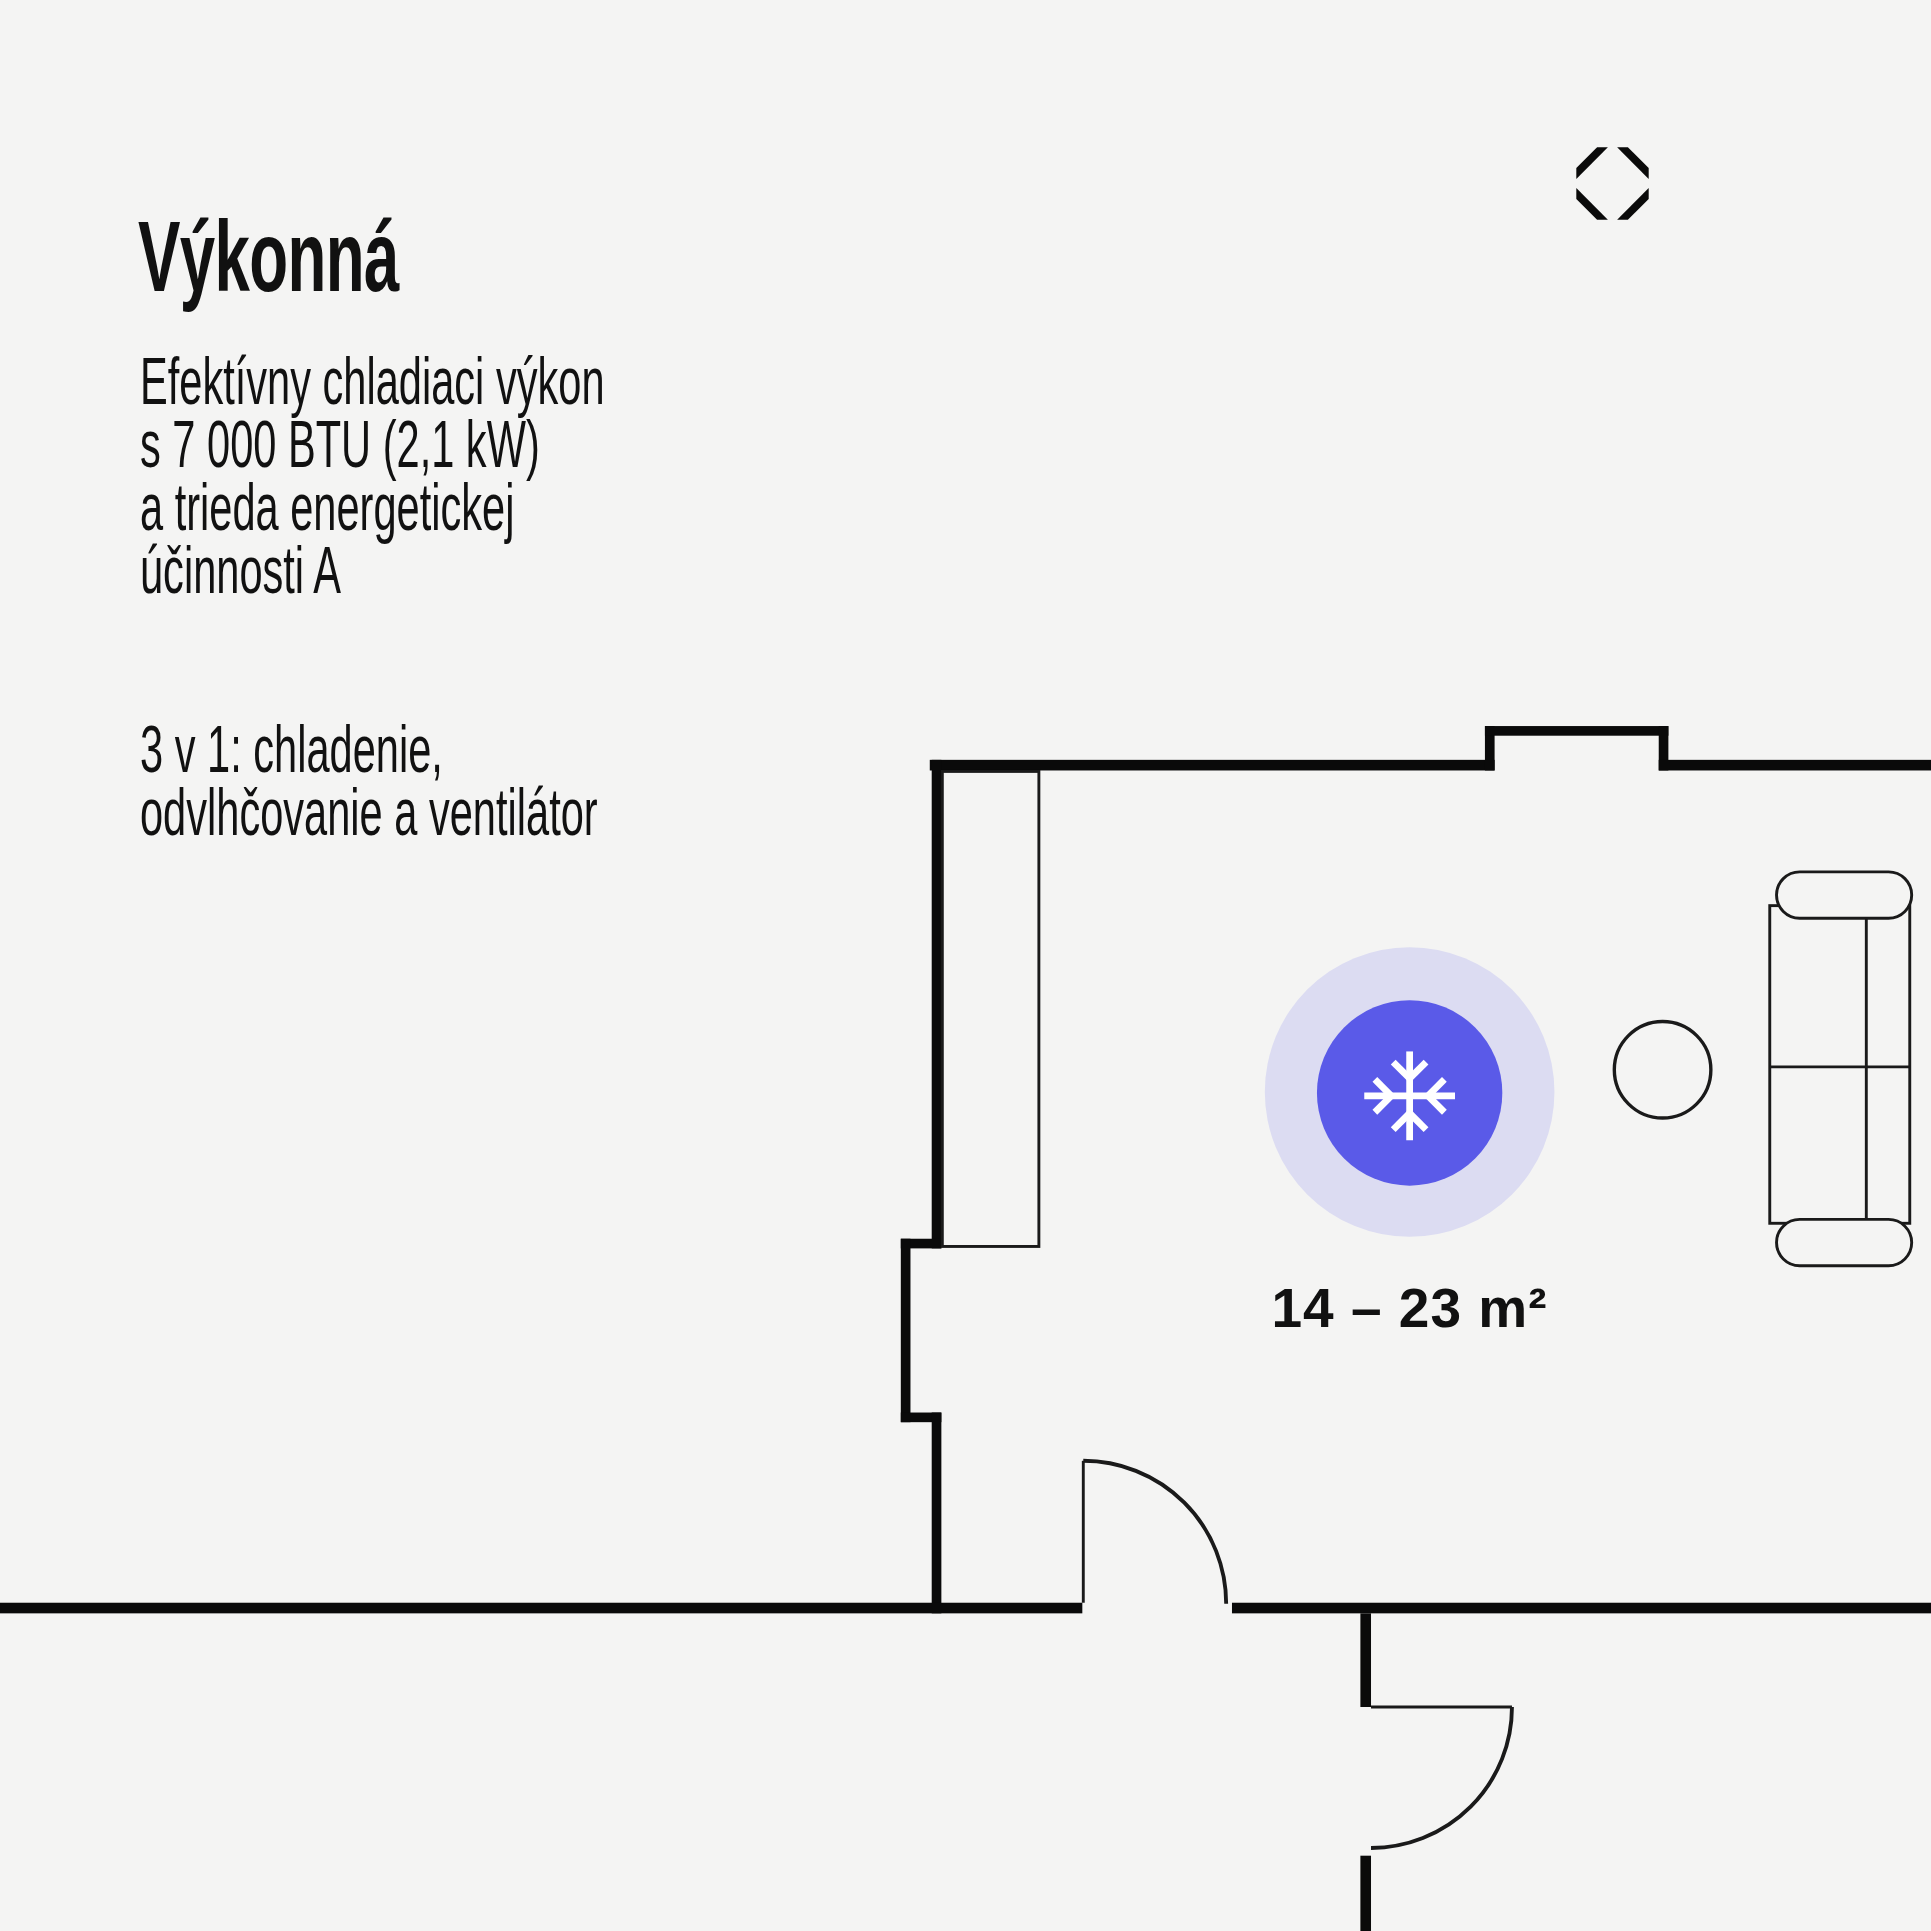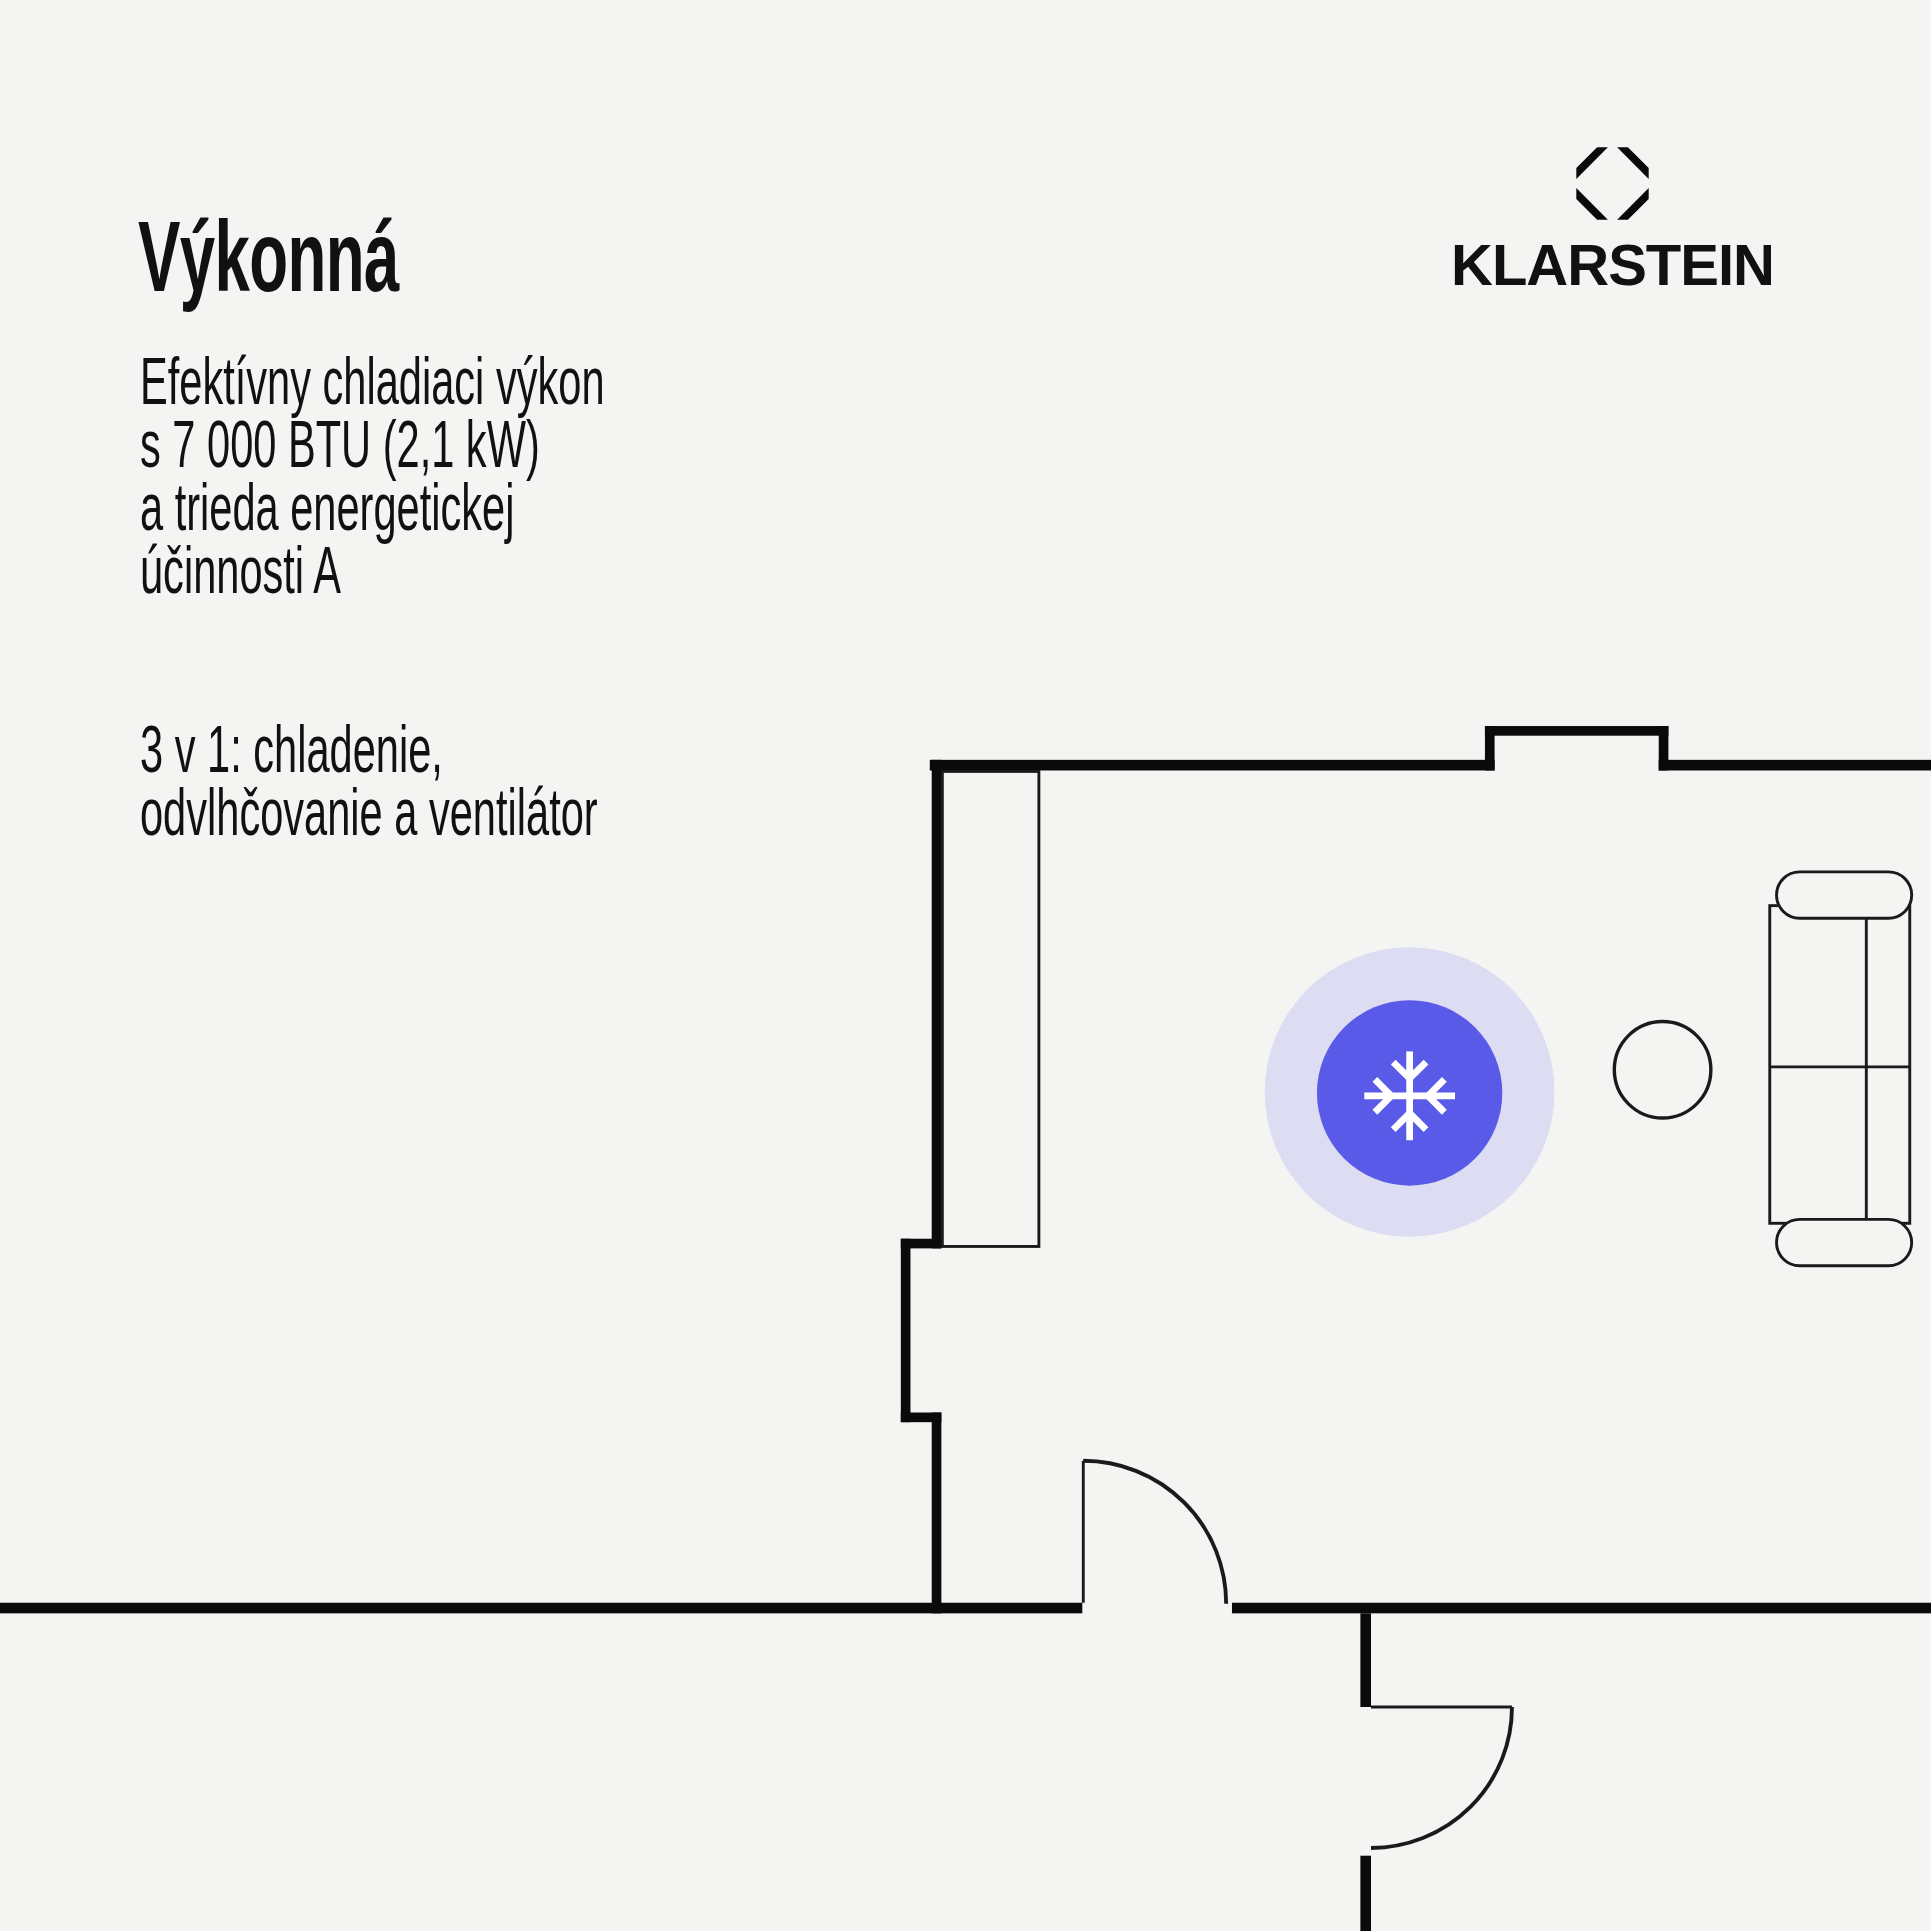--- a/index.html
+++ b/index.html
@@ -63,21 +63,20 @@
 
   <h1 class="page-title">Výkonná</h1>
 
   <div class="brand">
     <svg class="brand-icon" viewBox="0 0 100 100" aria-hidden="true">
       <polygon points="56,3 70,3 97,30 97,44" fill="var(--wall)"></polygon>
       <polygon points="97,56 97,70 70,97 56,97" fill="var(--wall)"></polygon>
       <polygon points="44,97 30,97 3,70 3,56" fill="var(--wall)"></polygon>
       <polygon points="3,44 3,30 30,3 44,3" fill="var(--wall)"></polygon>
     </svg>
-    <span class="brand-name">KLARSTEIN</span>
   </div>
 
   <div class="features">
     <div>Efektívny chladiaci výkon</div>
     <div>s 7 000 BTU (2,1 kW)</div>
     <div>a trieda energetickej</div>
     <div>účinnosti A</div>
     <div class="para-gap"></div>
     <div>3 v 1: chladenie,</div>
     <div>odvlhčovanie a ventilátor</div>
@@ -135,15 +134,16 @@
         <line x1="1443" y1="1170" x2="1461" y2="1152"></line>
         <line x1="1477" y1="1170" x2="1459" y2="1152"></line>
         <line x1="1424" y1="1118" x2="1442" y2="1136"></line>
         <line x1="1424" y1="1152" x2="1442" y2="1134"></line>
         <line x1="1496" y1="1118" x2="1478" y2="1136"></line>
         <line x1="1496" y1="1152" x2="1478" y2="1134"></line>
       </g>
     </g>
   </svg>
 
+  <div class="area-label">14 – 23 m²</div>
 
 </div>
 
 
 </body></html>

